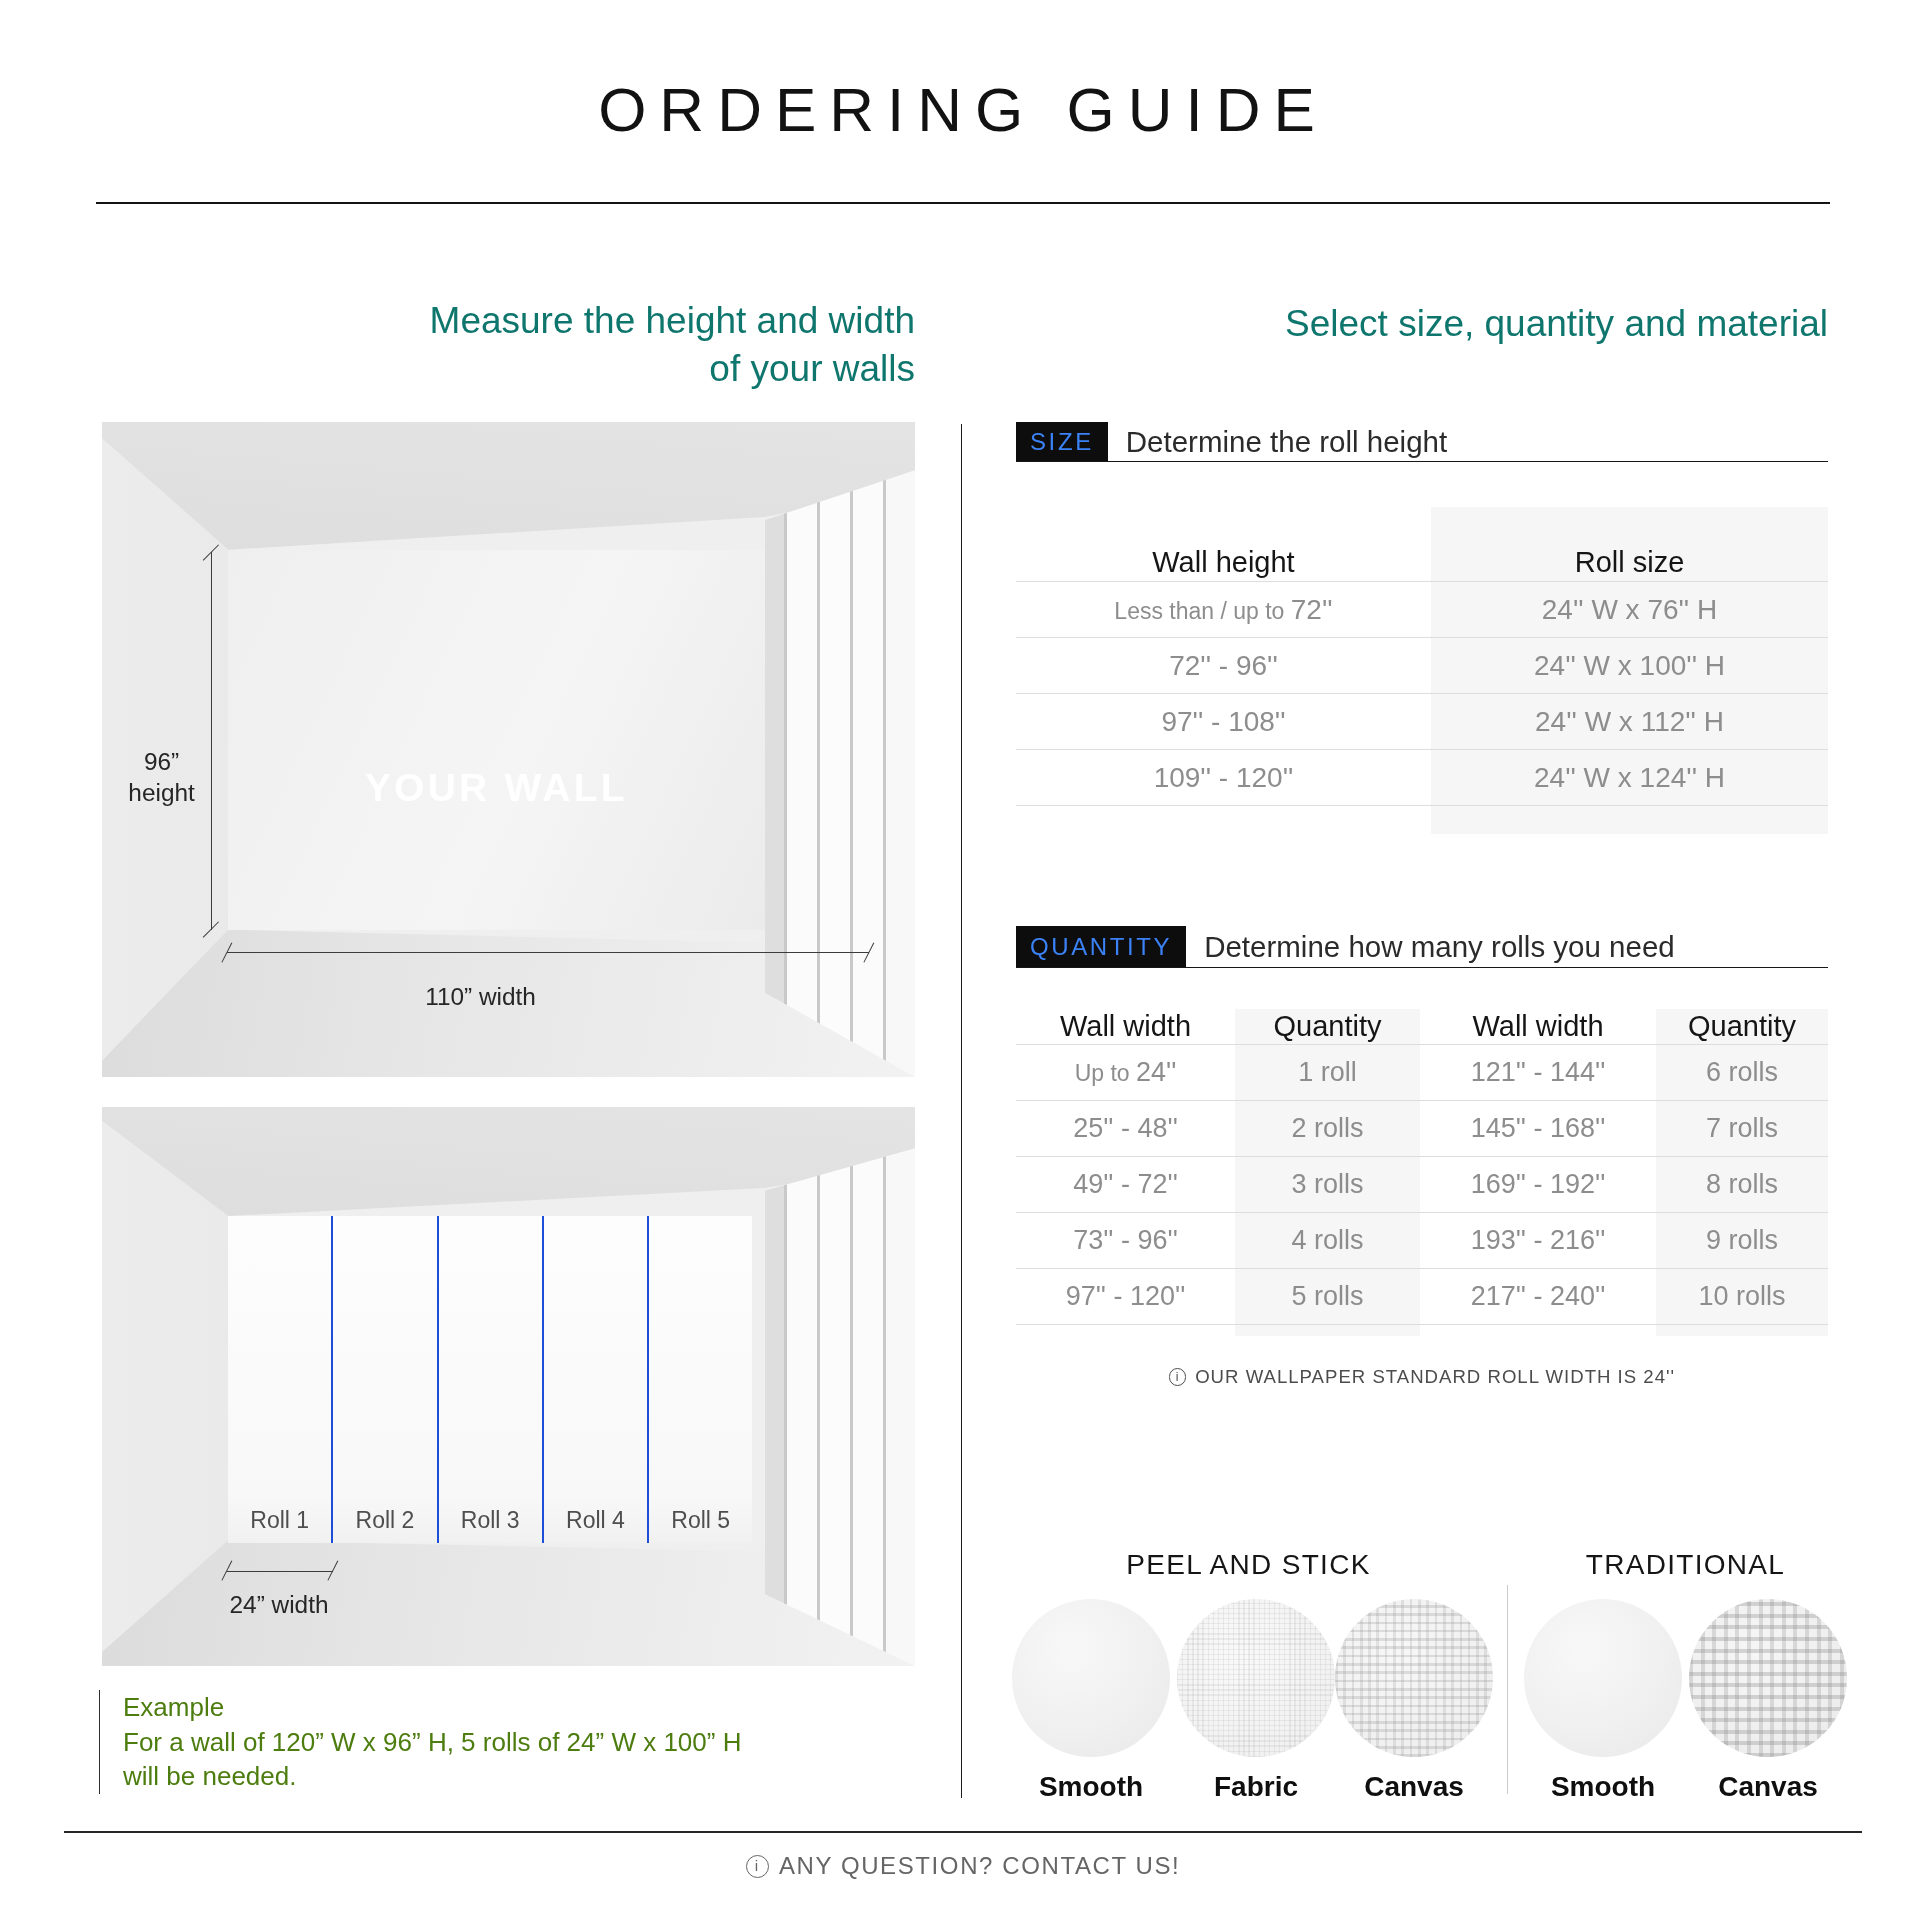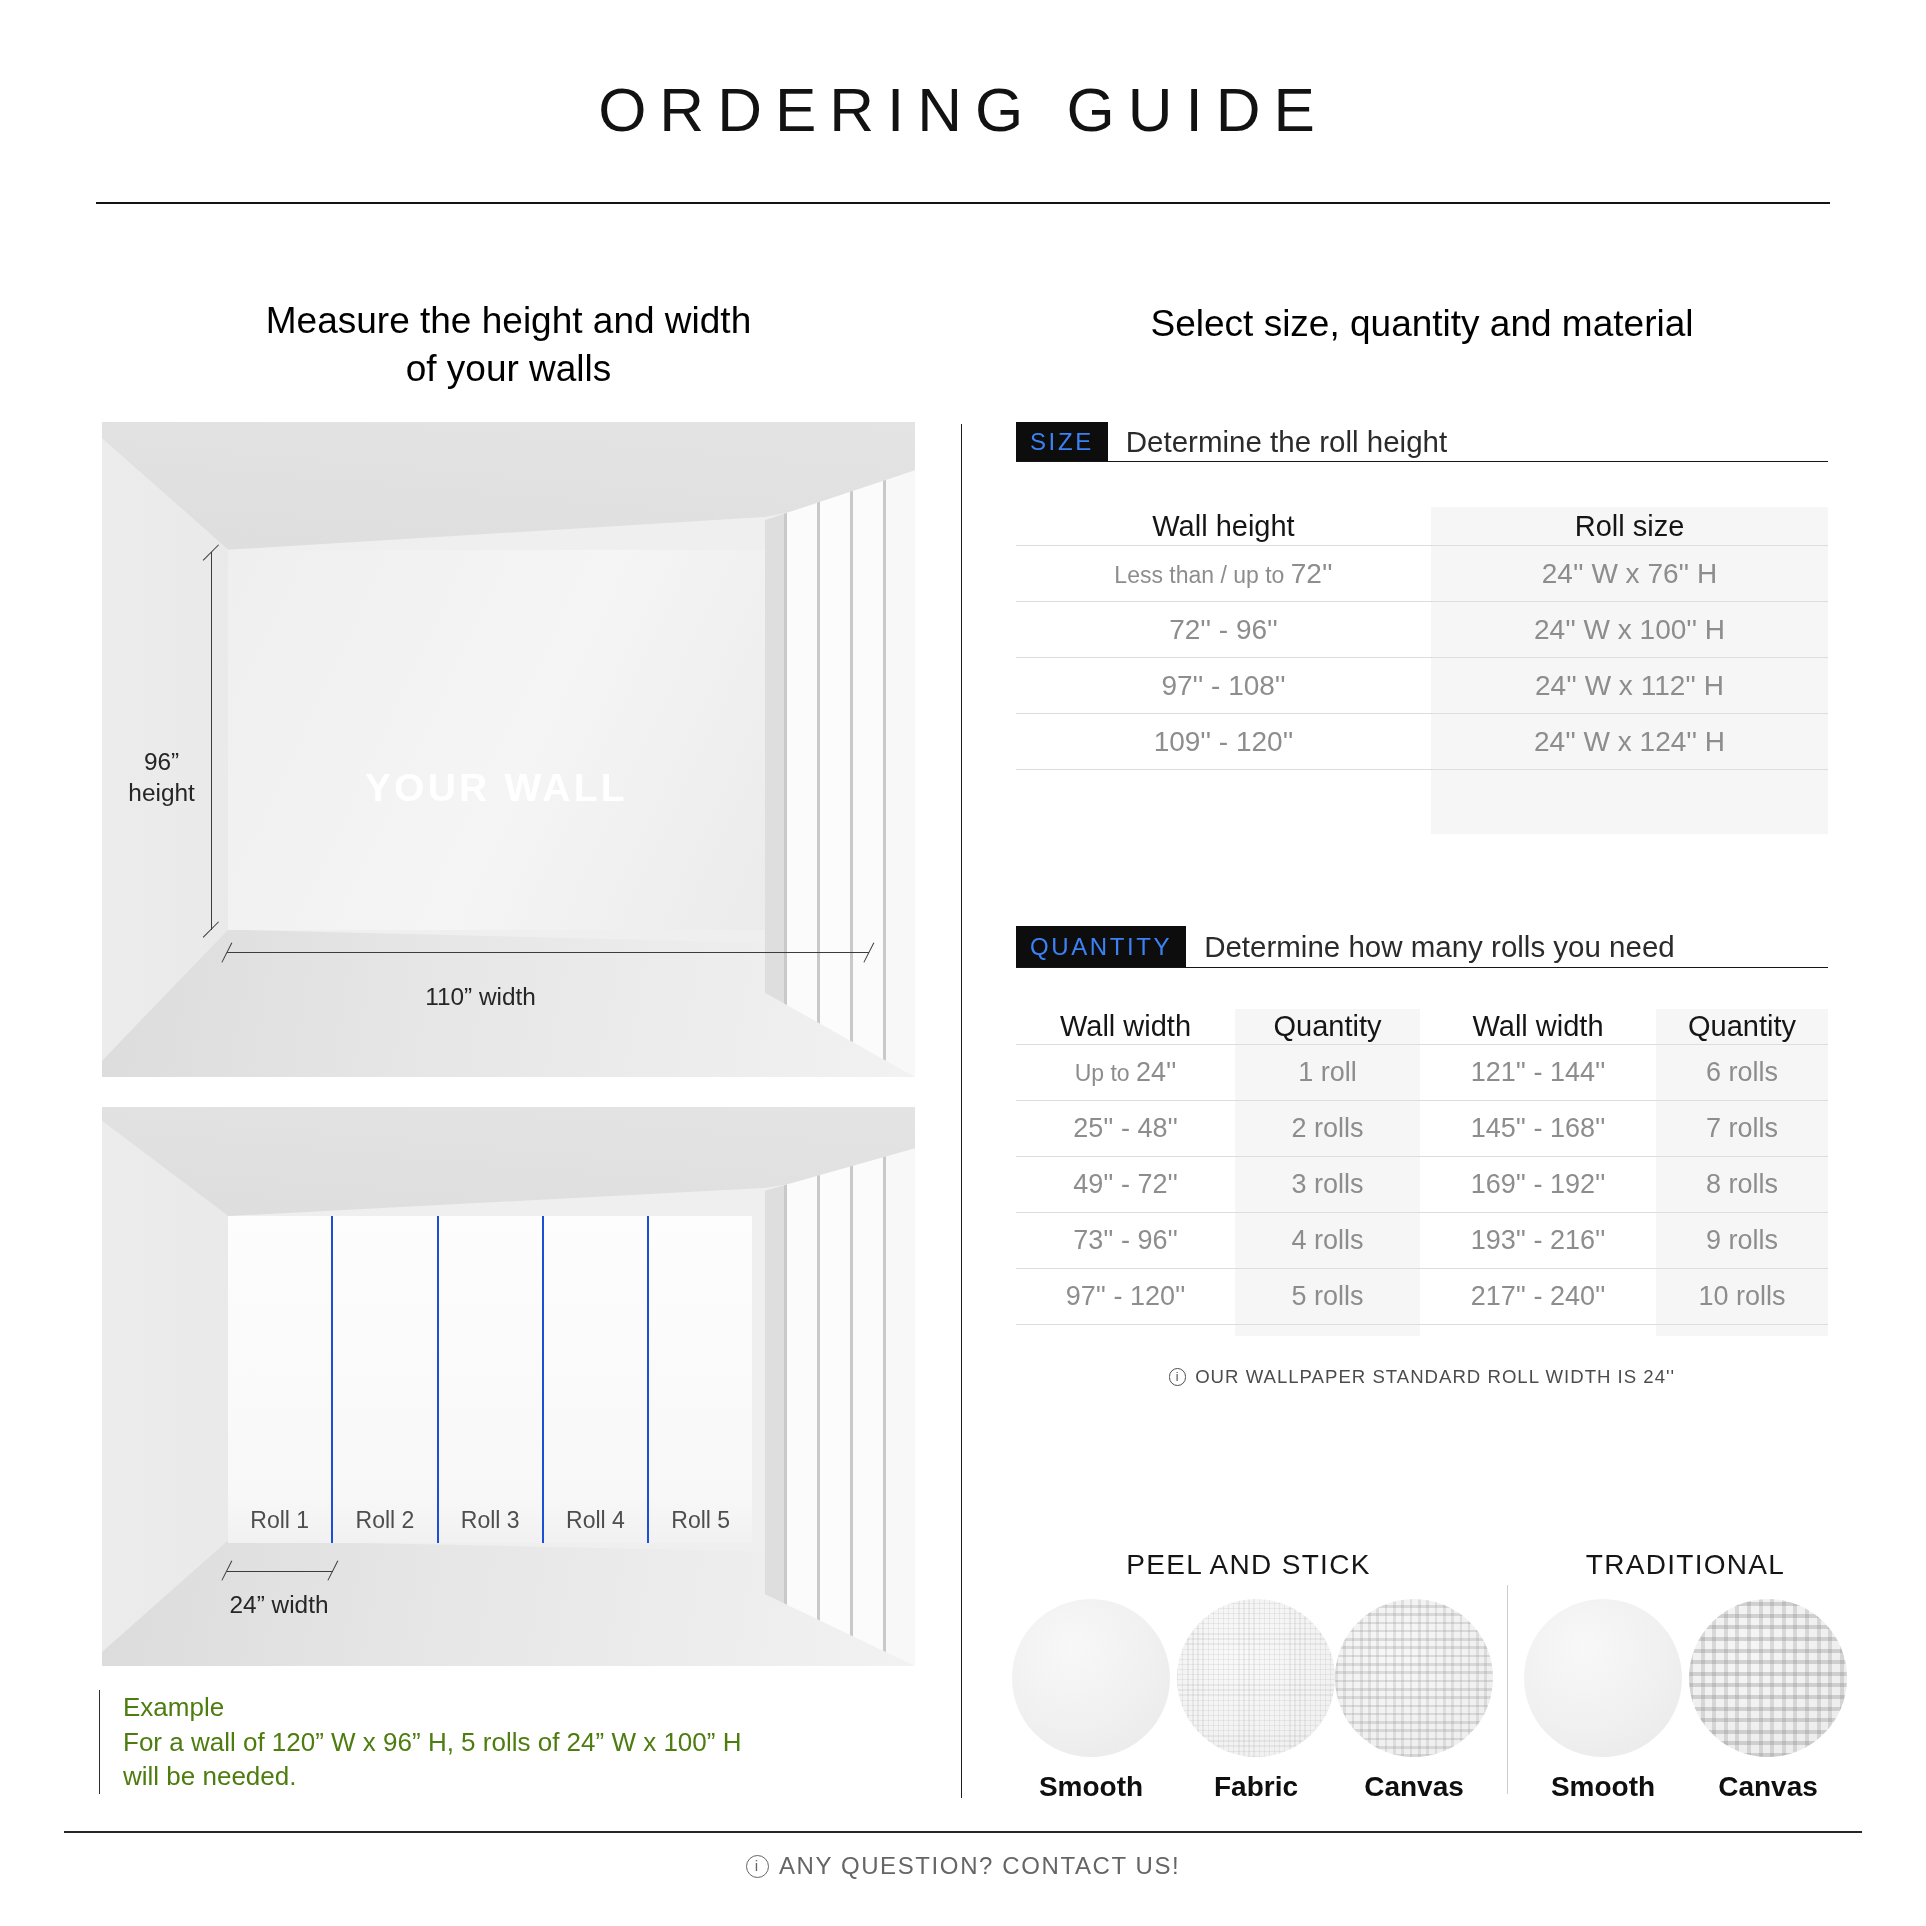--- a/index.html
+++ b/index.html
@@ -7,22 +7,22 @@
   body { font-family:"Liberation Sans", sans-serif; }
   #canvas { position:relative; width:1926px; height:1926px; background:#fff; overflow:hidden; color:#1a1a1a; }
 
   
   .page-title { position:absolute; left:0; right:0; top:74px; text-align:center;
     font-size:62px; font-weight:500; letter-spacing:13px; color:#121212; white-space:nowrap; }
   .rule-top { position:absolute; left:96px; top:202px; width:1734px; height:1.9px; background:#141414; }
   .col-divider { position:absolute; left:961px; top:424px; width:1.3px; height:1374px; background:#1c1c1c; }
 
   
-  .col-heading { position:absolute; text-align:center; font-size:37px; font-weight:500;
-    line-height:1.3; color:#000000; }
+  .col-heading { position:absolute; text-align:right; font-size:37px; font-weight:500;
+    line-height:1.3; color:#0f766e; }
   .left-heading { left:102px; top:297px; width:813px; }
   .right-heading { left:1016px; top:300px; width:812px; }
 
   
   .room { position:absolute; left:102px; width:813px; background:#efefef; overflow:hidden; }
   .room1 { top:422px; height:655px; }
   .room2 { top:1107px; height:559px; }
   .room .ceiling { position:absolute; inset:0;
     background:linear-gradient(185deg,#e4e4e4 0%,#d4d4d4 70%,#cccccc 100%);
     clip-path:polygon(0 0,100% 0,100% 10%,81.5% 14.5%,15.5% 19.5%,0 2.5%); }
@@ -85,21 +85,21 @@
   .gray-bg { position:absolute; top:0; bottom:0; background:#f6f6f6; }
   .trow { position:relative; display:flex; width:100%; border-bottom:1.3px solid #dddddd; }
   .c { display:flex; align-items:center; justify-content:center; text-align:center; }
   .th { font-size:29px; color:#151515; font-weight:500; }
   .cell { font-size:28px; color:#8d8d8d; }
   .cell .pre { font-size:23px; }
   .wrap2 { font-size:22px; line-height:1.3; max-width:231px; }
 
   #size-table { top:507px; height:327px; }
   #size-table .gray-bg { left:415px; width:397px; }
-  #size-table .hrow { height:39px; }
+  #size-table .hrow { height:39px;margin-top:36px; }
   #size-table .drow { height:56px; }
   #size-table .c1 { width:415px; }
   #size-table .c2 { width:397px; }
 
   #qty-table { top:1009px; height:327px; }
   #qty-table .gb1 { left:219px; width:185px; }
   #qty-table .gb2 { left:640px; width:172px; }
   #qty-table .hrow { height:36px; }
   #qty-table .drow { height:56px; }
   #qty-table .q1 { width:219px; }

